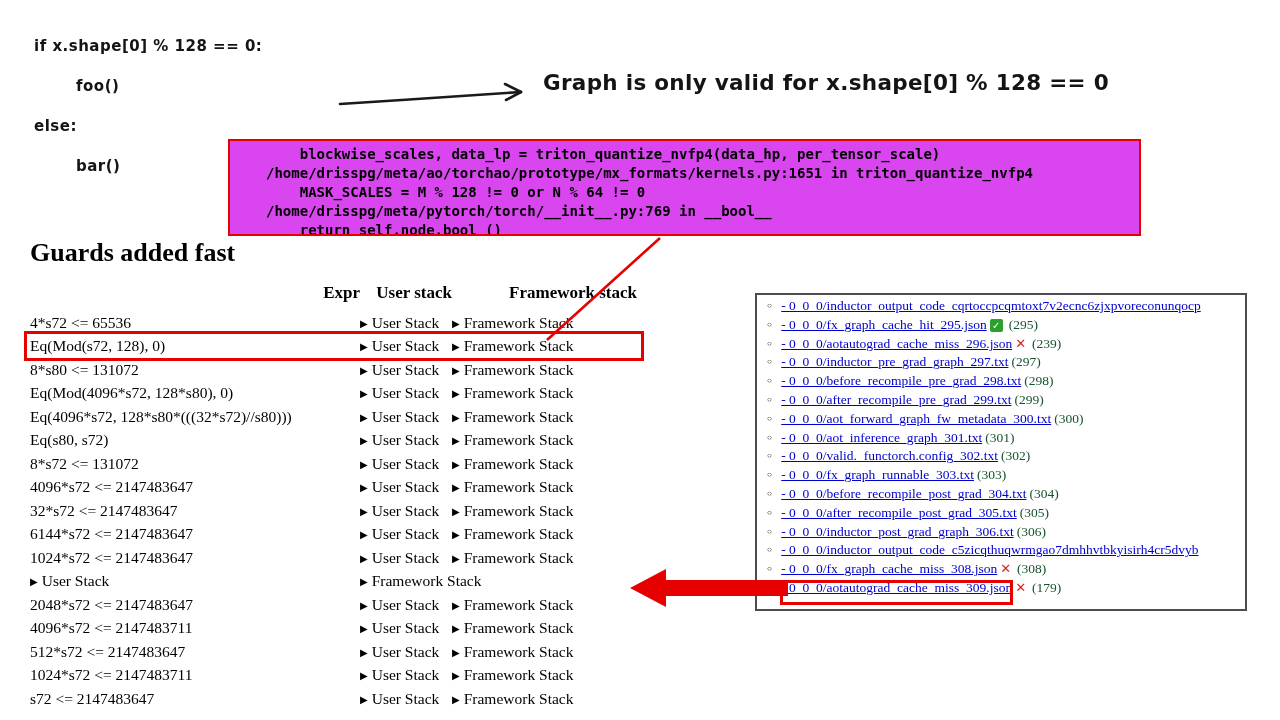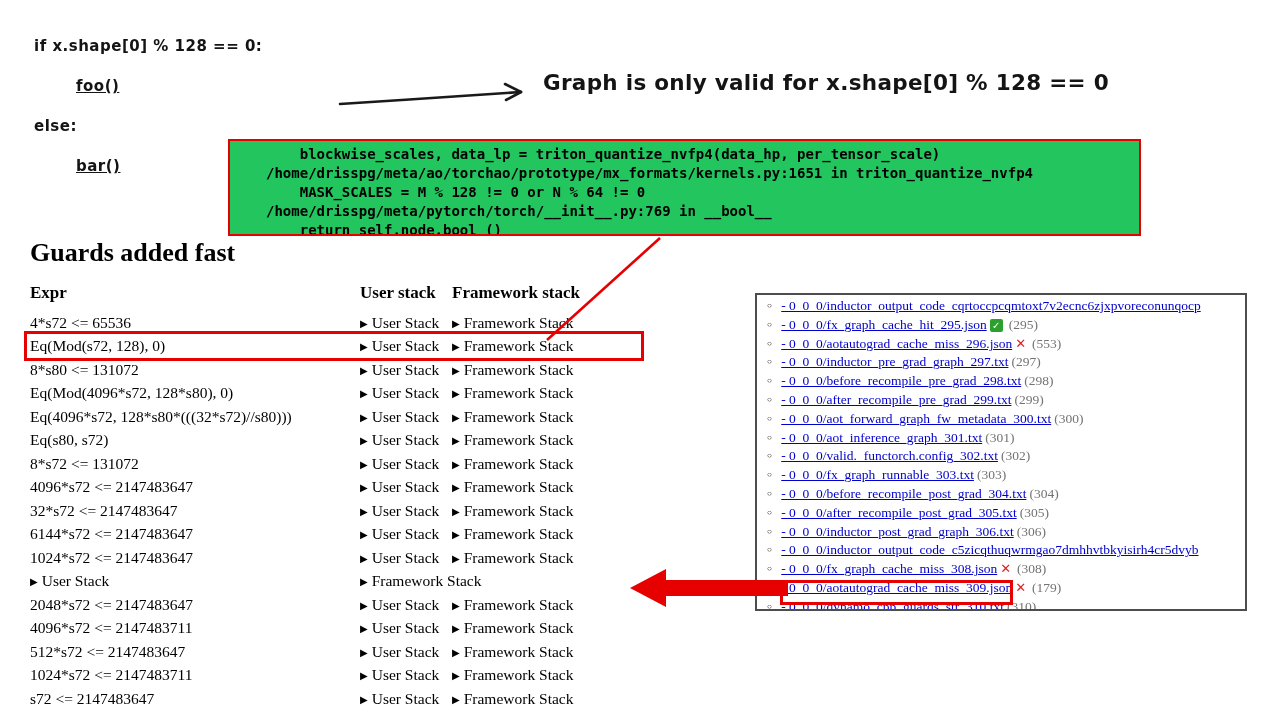--- a/index.html
+++ b/index.html
@@ -3,54 +3,54 @@
 <meta charset="utf-8">
 <style>
   * { margin:0; padding:0; box-sizing:border-box; }
   html,body { width:1280px; height:720px; background:#ffffff; overflow:hidden;
               font-family:"Liberation Serif", serif; color:#000; position:relative; }
   .abs { position:absolute; }
 
   
   .handwritten { font-family:"DejaVu Sans", sans-serif; font-weight:bold; color:#141414; }
   #hw-code { left:34px; top:26px; font-size:15px; line-height:40px; letter-spacing:0.5px; }
-  .hw-indent { padding-left:42px;text-decoration:underline; }
+  .hw-indent { padding-left:42px; }
   #hw-note { left:543px; top:70px; font-size:21.5px; letter-spacing:0.3px; white-space:nowrap; }
 
   
   #code-box { left:228px; top:139px; width:913px; height:97px; border:2px solid #e60000;
-              overflow:hidden; background:#22c55e; }
+              overflow:hidden; background:#d946ef; }
   #code-box pre { font-family:"DejaVu Sans Mono", monospace; font-size:14px; line-height:19px;
                   font-weight:bold; padding:4px 0 0 36px; white-space:pre; }
 
   
   #guards-title { left:30px; top:238px; font-size:26px; font-weight:bold; }
   #guards-table { left:30px; top:283px; width:620px; }
   .g-head { display:grid; grid-template-columns:330px 92px 185px; height:28px;
             font-weight:bold; font-size:17px; }
-  .g-head > div { text-align:left; }
+  .g-head > div { text-align:right; }
   .g-row { display:grid; grid-template-columns:330px 92px 185px; height:23.5px;
            font-size:15.5px; align-items:center; }
   .g-expr { white-space:nowrap; overflow:hidden; }
   .g-stack { white-space:nowrap; cursor:pointer; }
   .g-stack .tri { font-size:10px; margin-right:4px; position:relative; top:-1px; }
 
   
   #file-box { left:755px; top:293px; width:492px; height:318px; border:2px solid #4d4d4d;
               background:#fff; overflow:hidden; font-size:13.5px; }
   #file-box ul { list-style:none; padding:3px 0 0 8px; }
   .f-item { line-height:16.8px; white-space:nowrap; overflow:hidden; }
   .f-item::before { content:"○"; font-size:8px; margin:0 6px 0 2px; position:relative; top:-2px; }
   .f-link { color:#0000cc; text-decoration:underline; }
   .f-status .check { display:inline-block; width:13px; height:13px; background:#2ca02c;
                      color:#fff; font-size:10px; line-height:13px; text-align:center;
                      border-radius:2px; margin:0 3px; font-family:"DejaVu Sans", sans-serif; }
   .f-status .cross { color:#e02020; font-weight:bold; font-size:13px; margin:0 3px;
                      font-family:"DejaVu Sans", sans-serif; }
-  .f-count { color:#737373; margin-left:3px; }
+  .f-count { color:#14532d; margin-left:3px; }
 
   
   .red-frame { border:3px solid #e60000; z-index:6; pointer-events:none; }
   #guard-hl { left:24px; top:331px; width:620px; height:30px; }
   #link-hl  { left:780px; top:580px; width:233px; height:25px; }
   #overlay-svg { left:0; top:0; width:1280px; height:720px; z-index:5; pointer-events:none; }
 </style>
 </head>
 <body>
 
@@ -183,21 +183,21 @@
   <ul id="file-list">
   <li class="f-item">
     <a class="f-link" href="#">- 0_0_0/inductor_output_code_cqrtoccpcqmtoxt7v2ecnc6zjxpvoreconunqocp</a><span class="f-status"></span><span class="f-count"></span>
   </li>
 
   <li class="f-item">
     <a class="f-link" href="#">- 0_0_0/fx_graph_cache_hit_295.json</a><span class="f-status"><span class="check">✓</span></span><span class="f-count">(295)</span>
   </li>
 
   <li class="f-item">
-    <a class="f-link" href="#">- 0_0_0/aotautograd_cache_miss_296.json</a><span class="f-status"><span class="cross">✕</span></span><span class="f-count">(553)</span>
+    <a class="f-link" href="#">- 0_0_0/aotautograd_cache_miss_296.json</a><span class="f-status"><span class="cross">✕</span></span><span class="f-count">(239)</span>
   </li>
 
   <li class="f-item">
     <a class="f-link" href="#">- 0_0_0/inductor_pre_grad_graph_297.txt</a><span class="f-status"></span><span class="f-count">(297)</span>
   </li>
 
   <li class="f-item">
     <a class="f-link" href="#">- 0_0_0/before_recompile_pre_grad_298.txt</a><span class="f-status"></span><span class="f-count">(298)</span>
   </li>
 
@@ -238,23 +238,20 @@
   </li>
 
   <li class="f-item">
     <a class="f-link" href="#">- 0_0_0/fx_graph_cache_miss_308.json</a><span class="f-status"><span class="cross">✕</span></span><span class="f-count">(308)</span>
   </li>
 
   <li class="f-item">
     <a class="f-link" href="#">- 0_0_0/aotautograd_cache_miss_309.json</a><span class="f-status"><span class="cross">✕</span></span><span class="f-count">(179)</span>
   </li>
 
-  <li class="f-item">
-    <a class="f-link" href="#">- 0_0_0/dynamo_cpp_guards_str_310.txt</a><span class="f-status"></span><span class="f-count">(310)</span>
-  </li>
 
 </ul>
 
 </div>
 
 <div class="abs red-frame" id="guard-hl"></div>
 <div class="abs red-frame" id="link-hl"></div>
 
 <svg class="abs" id="overlay-svg" viewBox="0 0 1280 720">
   <g stroke="#1a1a1a" stroke-width="2.6" fill="none" stroke-linecap="round">

